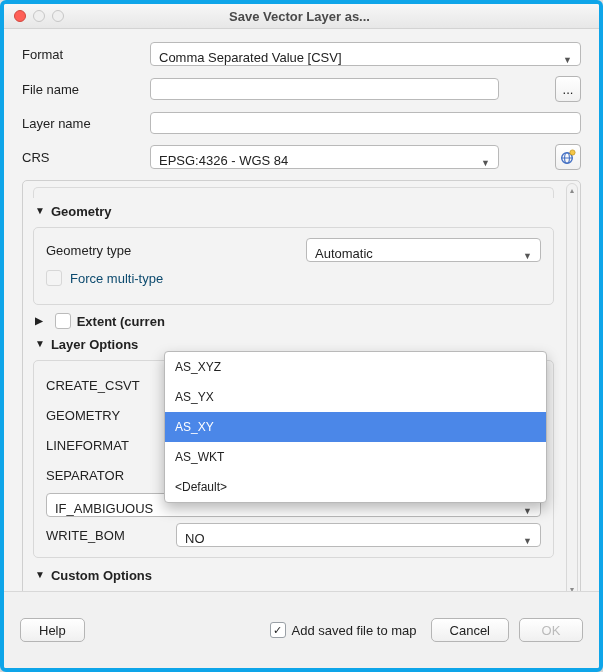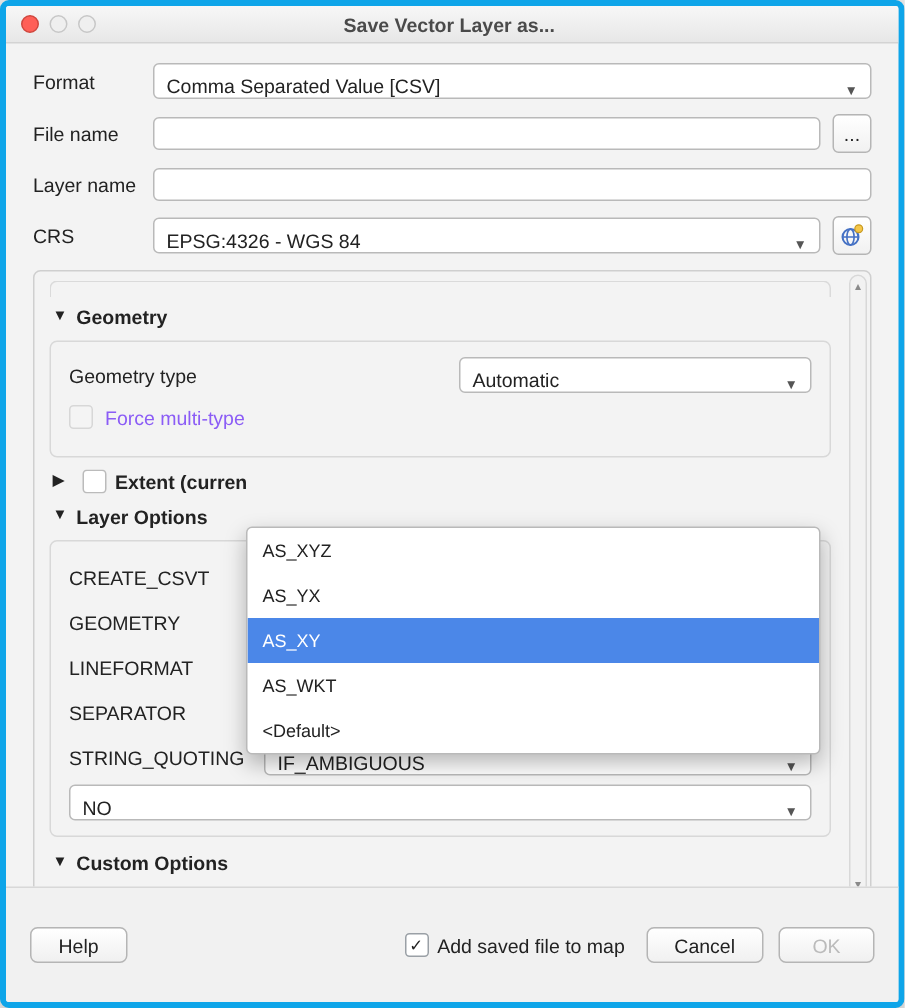--- a/index.html
+++ b/index.html
@@ -4,39 +4,39 @@
 <style>
   html,body{margin:0;padding:0;font-family:-apple-system,"Helvetica Neue",Arial,sans-serif;font-size:13px;color:#222;background:#ececec;}
   .window{width:603px;height:672px;box-sizing:border-box;background:#f3f3f3;border:4px solid #0ea5e9;border-radius:6px;position:relative;overflow:hidden;box-shadow:0 4px 16px rgba(0,0,0,0.25);}
   .titlebar{height:24px;display:flex;align-items:center;padding:0 10px;border-bottom:1px solid #d3d3d3;background:linear-gradient(#f7f7f7,#e7e7e7);}
   .traffic{display:flex;gap:7px;align-items:center;}
   .tl{width:12px;height:12px;border-radius:50%;box-sizing:border-box;}
   .tl.red{background:#ff5f57;border:1px solid #d0483f;}
   .tl.grey{background:#efefef;border:1px solid #c7c7c7;}
   .title{flex:1;text-align:center;font-weight:600;color:#4a4a4a;}
   .content{position:absolute;top:24px;left:0;right:0;bottom:44px;padding:14px 18px 0 18px;box-sizing:border-box;overflow:hidden;}
-  .row{display:flex;align-items:center;margin-bottom:10px;}
+  .row{display:flex;align-items:center;margin-bottom:10px;gap:48px;}
   .row .lbl{width:80px;flex:0 0 80px;}
   .combo{flex:1;background:#fff;border:1px solid #b9b9b9;border-radius:4px;height:22px;display:flex;align-items:flex-end;padding:0 8px;justify-content:space-between;}
   .combo .tri{font-size:9px;color:#555;}
   .txt{flex:1;background:#fff;border:1px solid #b9b9b9;border-radius:4px;height:22px;padding:0 6px;box-sizing:border-box;}
   .sqbtn{width:24px;height:24px;margin-left:8px;background:linear-gradient(#fff,#f1f1f1);border:1px solid #b5b5b5;border-radius:4px;display:flex;align-items:center;justify-content:center;}
   .scrollarea{border:1px solid #cfcfcf;border-radius:5px;padding:0;margin-top:6px;background:#f3f3f3;height:418px;position:relative;overflow:hidden;}
   .inner{position:absolute;left:0;top:0;right:16px;bottom:0;padding:6px 10px 10px 10px;box-sizing:border-box;}
   .vscroll{position:absolute;right:2px;top:2px;bottom:2px;width:12px;border:1px solid #d8d8d8;border-radius:6px;background:#f2f2f2;display:flex;flex-direction:column;justify-content:space-between;align-items:center;padding:2px 0;box-sizing:border-box;}
   .vscroll .arrow{font-size:8px;color:#8a8a8a;}
   .section-head{display:flex;align-items:center;font-weight:700;margin:6px 0 8px 2px;}
   .disclose{display:inline-block;margin-right:6px;font-size:10px;}
   .disclose.down{transform:translateY(-1px);}
   .disclose.right{transform:translateY(-1px);}
   .panel{border:1px solid #d8d8d8;border-radius:5px;padding:10px 12px;background:#f3f3f3;margin-bottom:8px;}
   .formrow{display:flex;align-items:center;margin-bottom:8px;}
   .formrow .flabel{flex:0 0 260px;}
   .chk{width:14px;height:14px;border:1px solid #bbb;border-radius:3px;background:#fff;margin-right:8px;}
-  .greyed{color:#8b5cf6;}
+  .greyed{color:#0c4a6e;}
   .greyed .chk{border-color:#d7d7d7;background:#f4f4f4;}
   .layer-panel{position:relative;}
   .layerrow{display:flex;align-items:center;margin-bottom:6px;}
   .layerrow .llabel{flex:0 0 130px;}
   .popup{position:absolute;top:-10px;left:130px;right:6px;background:#fff;border:1px solid #b9b9b9;border-radius:4px;overflow:hidden;box-shadow:0 6px 14px rgba(0,0,0,0.28);z-index:20;}
   .popup .item{padding:8px 10px;font-size:12px;}
   .popup .item.sel{background:#4b87e8;color:#fff;}
   .bottombar{position:absolute;left:0;right:0;bottom:0;height:44px;border-top:1px solid #d8d8d8;background:#f1f1f1;display:flex;align-items:center;padding:16px 16px;}
   .btn{height:24px;padding:0 18px;border:1px solid #b5b5b5;border-radius:5px;background:linear-gradient(#ffffff,#f0f0f0);display:flex;align-items:center;justify-content:center;min-width:64px;box-sizing:border-box;}
   .btn.disabled{color:#bbbbbb;}
@@ -162,28 +162,28 @@
 
           <div class="layerrow">
             <div class="llabel">SEPARATOR</div>
             <div class="combo" style="flex:1">
               <span>COMMA</span>
               <span class="tri">▼</span>
             </div>
           </div>
 
           <div class="layerrow">
-            <div class="llabel">STRING_QUOTING</div>
             <div class="combo" style="flex:1">
               <span>IF_AMBIGUOUS</span>
               <span class="tri">▼</span>
             </div>
           </div>
 
           <div class="layerrow" style="margin-bottom:0">
+            <div class="llabel">WRITE_BOM</div>
             <div class="combo" style="flex:1">
               <span>NO</span>
               <span class="tri">▼</span>
             </div>
           </div>
 
           <div class="popup">
             <div class="item">AS_XYZ</div>
             <div class="item">AS_YX</div>
             <div class="item sel">AS_XY</div>

